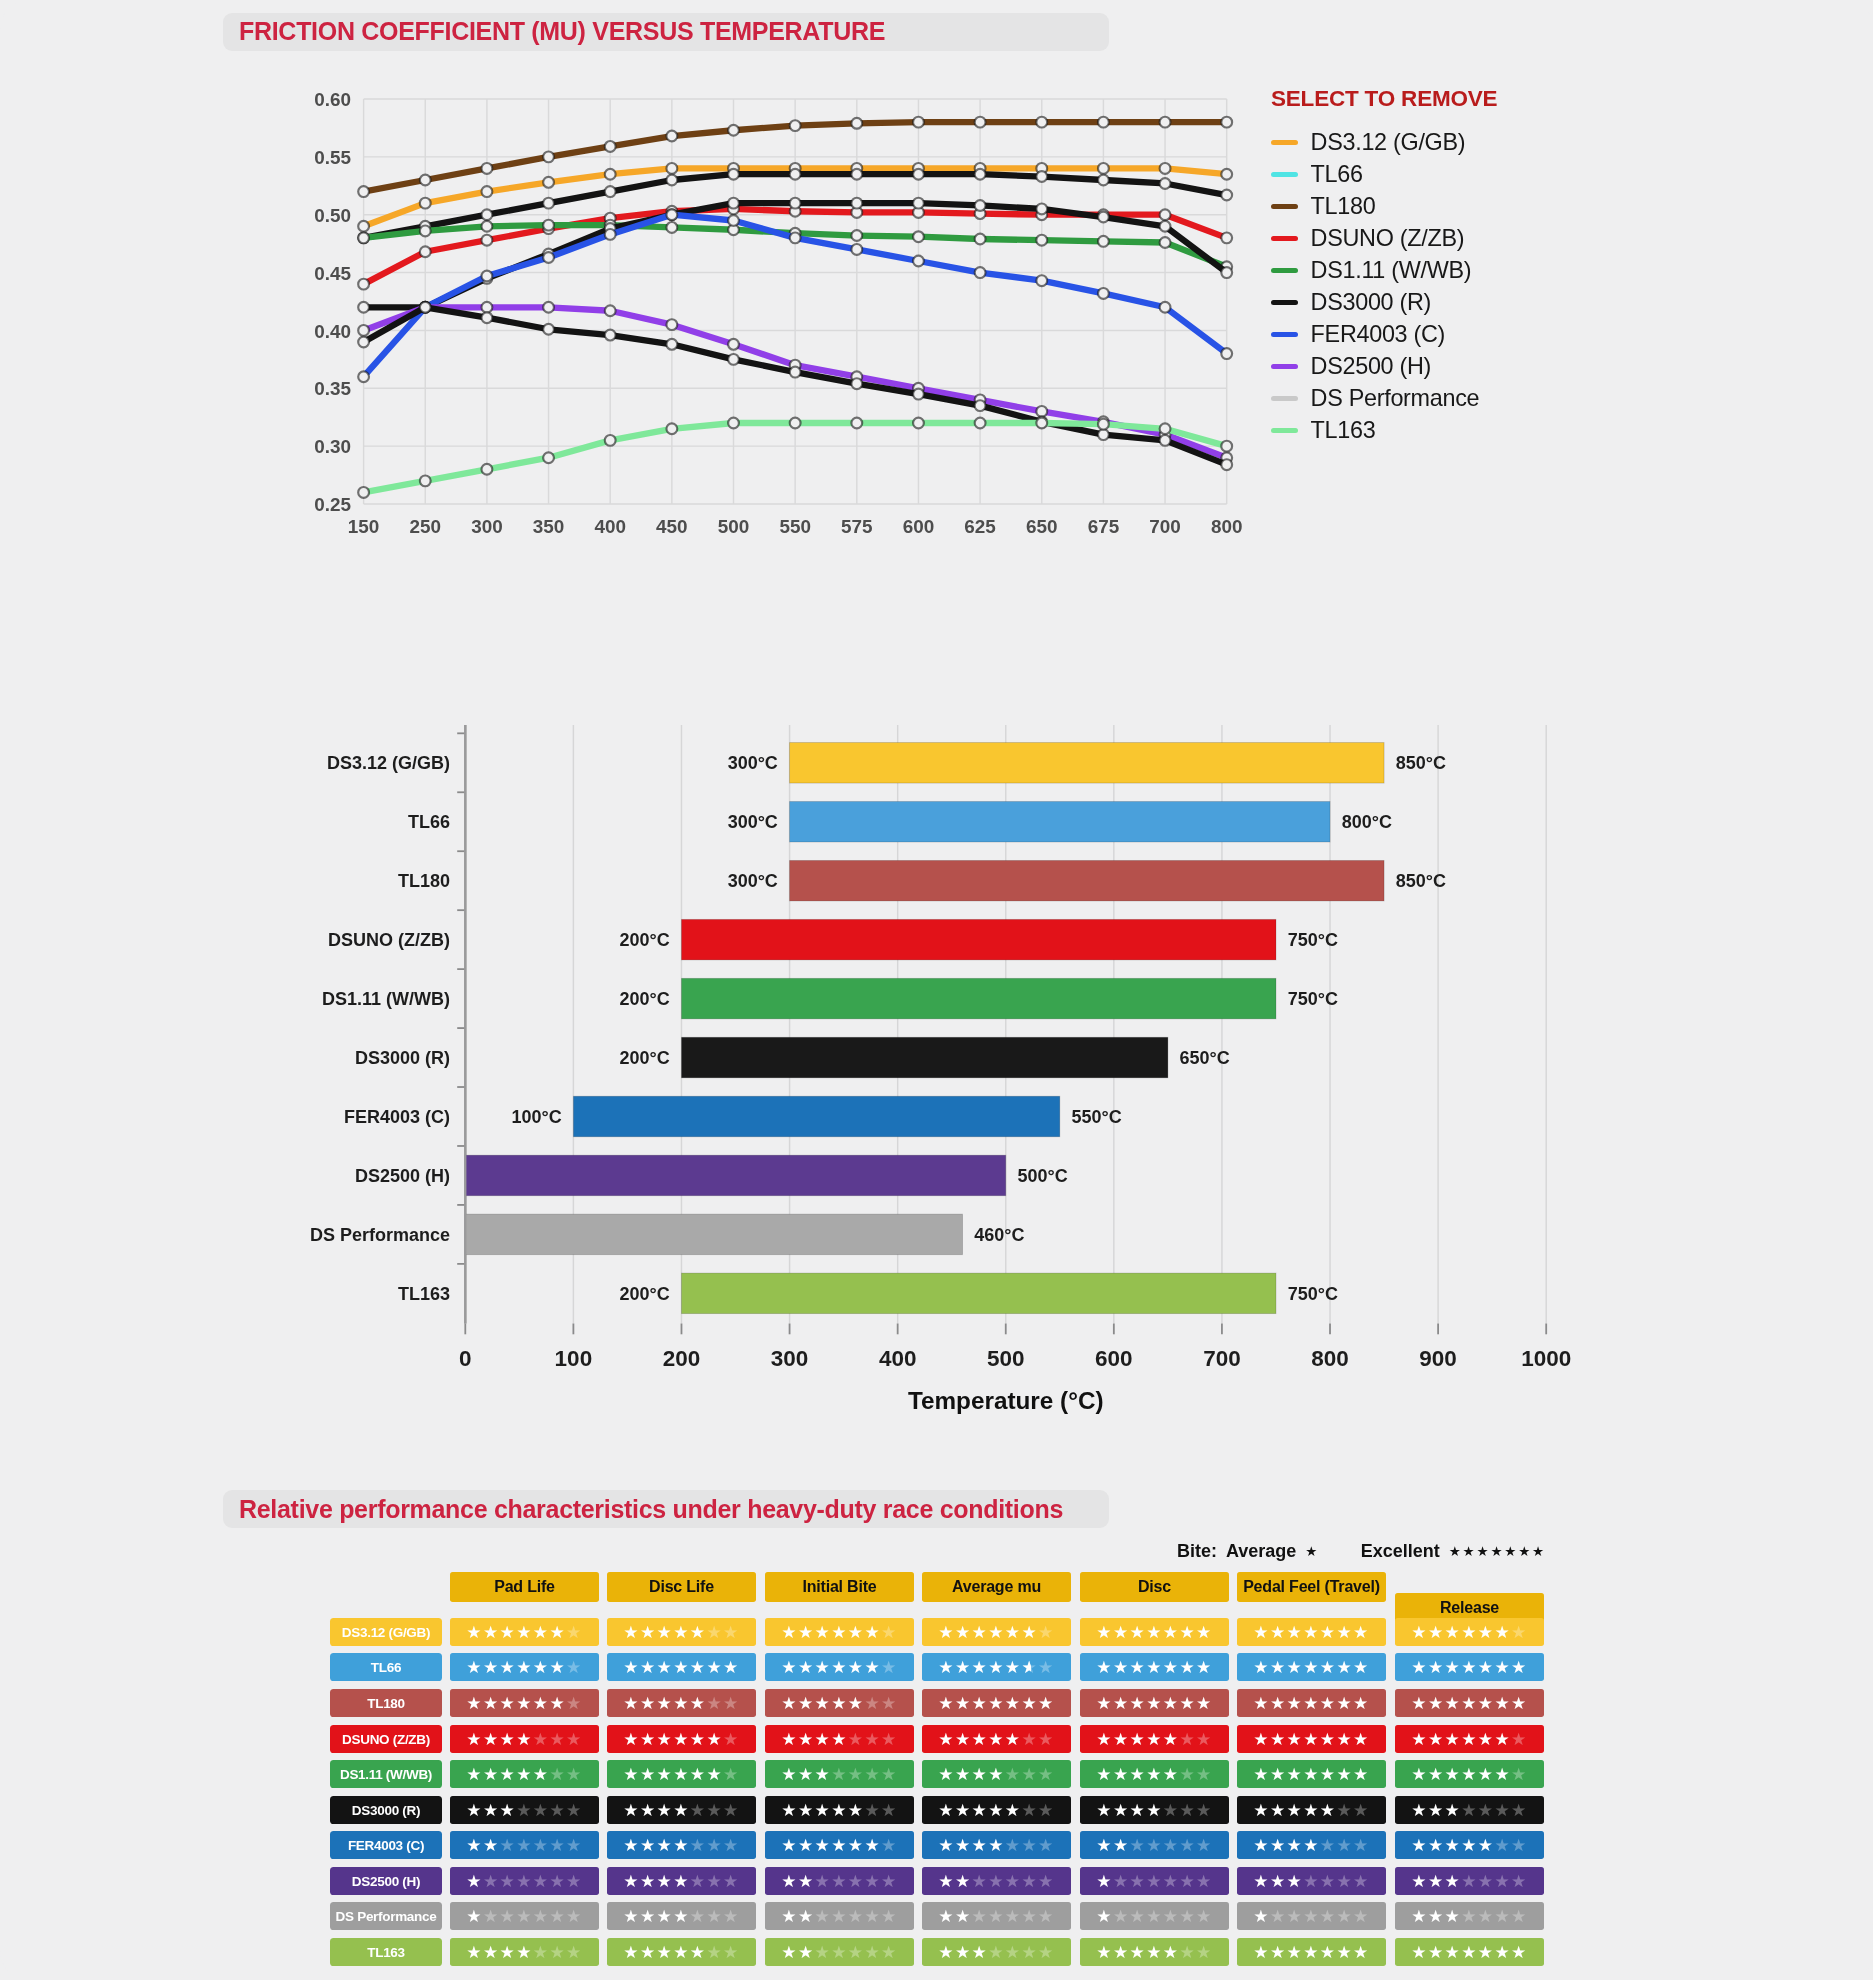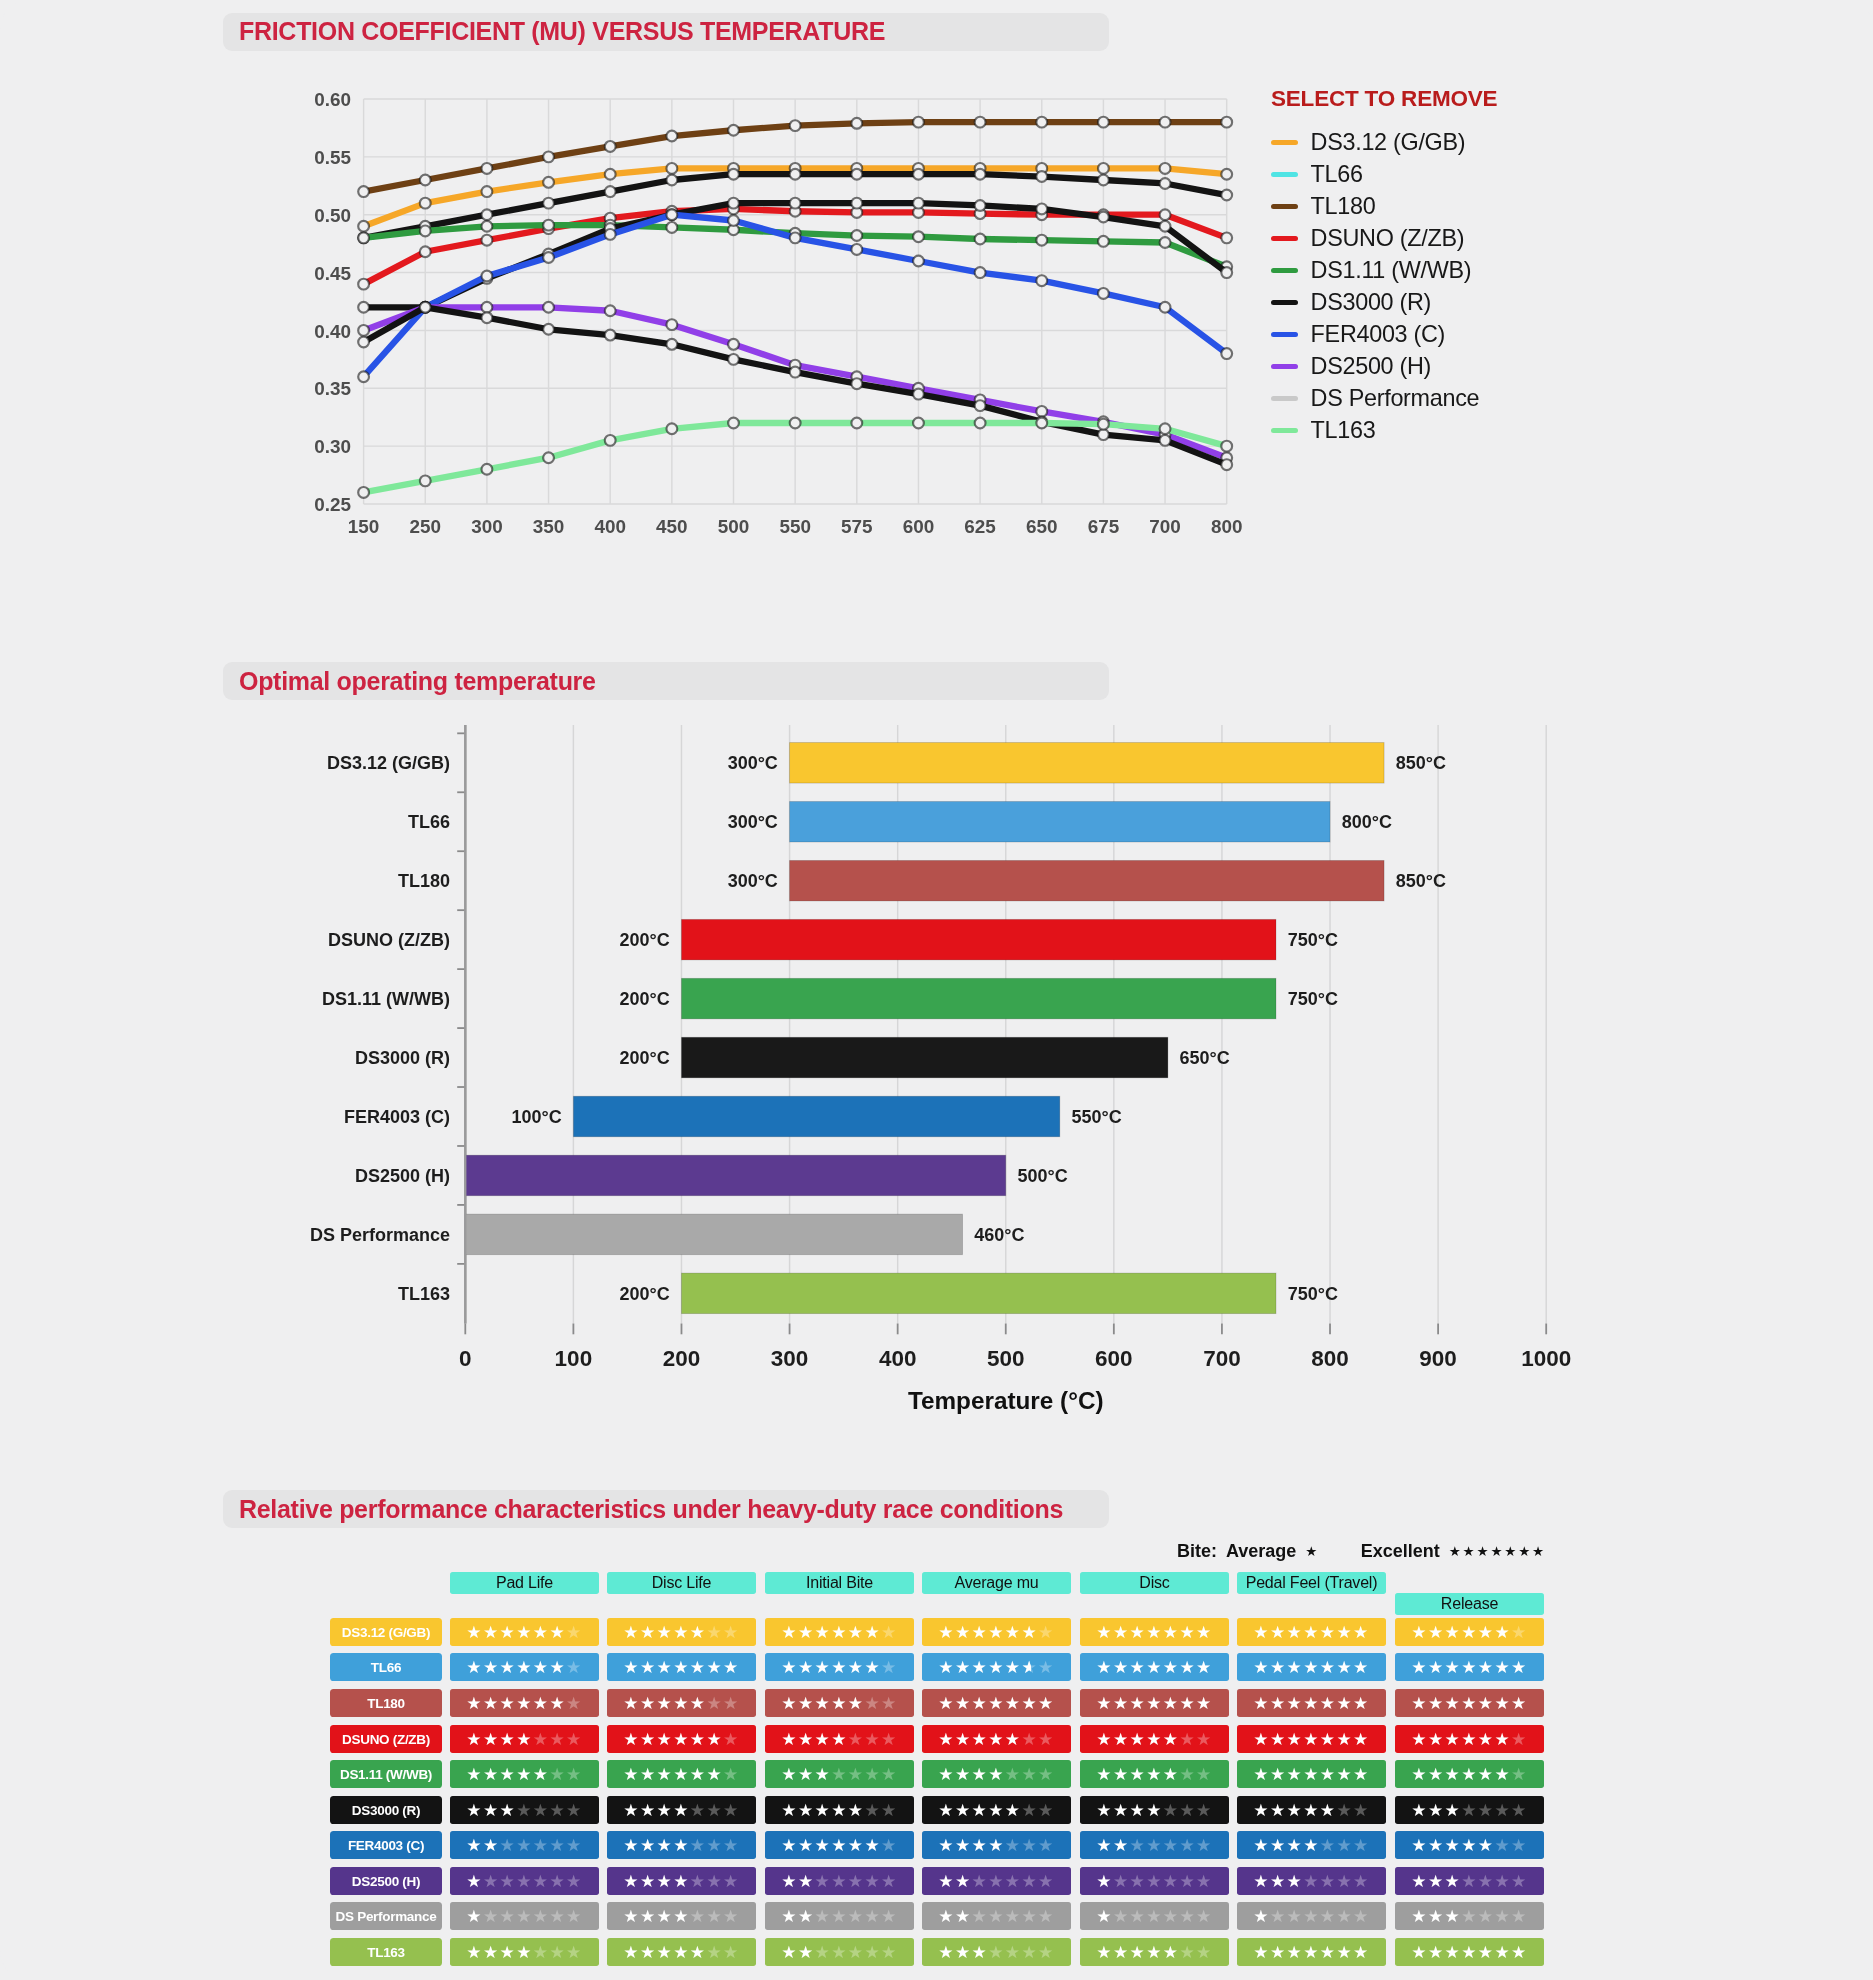--- a/index.html
+++ b/index.html
@@ -14,23 +14,23 @@
   .litem{display:flex;align-items:center;height:32px;cursor:pointer;}
   .lswatch{width:27px;height:5.4px;border-radius:2.7px;margin-right:12.6px;flex:none;}
   .llabel{font-size:23.4px;color:#181818;letter-spacing:-0.3px;}
   
   #note{position:absolute;top:1541px;right:328px;font-size:18px;font-weight:bold;color:#111;
         display:flex;align-items:center;gap:9px;}
   #note .nstars{font-size:13.5px;letter-spacing:1.8px;position:relative;top:-0.9px;}
   #note .gap{width:23.4px;}
   
   #table{position:absolute;left:330px;top:1572px;width:1216px;}
-  .thead{position:absolute;height:22px;background:#5eead4;border-radius:2.7px;
+  .thead{position:absolute;height:30px;background:#eab308;border-radius:2.7px;
          display:flex;align-items:center;justify-content:center;
-         font-size:16px;font-weight:normal;color:#111;letter-spacing:-0.2px;}
+         font-size:16px;font-weight:bold;color:#111;letter-spacing:-0.2px;}
   .tpill{position:absolute;left:0;width:112px;height:28px;border-radius:3.6px;
          display:flex;align-items:center;justify-content:center;
          color:#fff;font-size:13.5px;font-weight:bold;letter-spacing:-0.3px;white-space:nowrap;}
   .tcell{position:absolute;height:28px;border-radius:2.7px;display:flex;align-items:center;
          justify-content:center;}
   .st{color:#fff;font-size:17px;letter-spacing:1.4px;line-height:1;}
   .st .d{opacity:.3;}
   .sh{position:relative;display:inline-block;}
   .sh .b{opacity:.3;}
   .sh .o{position:absolute;left:0;top:0;width:55%;overflow:hidden;opacity:1;}
@@ -313,23 +313,20 @@
           <div class="lswatch" style="background: rgb(201, 201, 201);"></div>
           <div class="llabel">DS Performance</div>
         </div>
         <div class="litem">
           <div class="lswatch" style="background: rgb(127, 232, 154);"></div>
           <div class="llabel">TL163</div>
         </div>
       </div>
   </div>
 
-  <div class="secbar" style="top:662px;">
-    <span>Optimal operating temperature</span>
-  </div>
   <svg id="barChart" width="1278" height="720" viewBox="0 0 1420 800" style="position:absolute;left:306px;top:716px;">
       <line x1="177" y1="10" x2="177" y2="675" stroke="#9a9a9b" stroke-width="2.5"></line>
       <line x1="177" y1="675" x2="177" y2="687" stroke="#8a8a8b" stroke-width="2"></line>
       <text x="177" y="722" text-anchor="middle" font-size="25" font-weight="bold" fill="#1d1d1d">0</text>
       <line x1="297.1" y1="10" x2="297.1" y2="675" stroke="#d6d6d7" stroke-width="1.6"></line>
       <line x1="297.1" y1="675" x2="297.1" y2="687" stroke="#8a8a8b" stroke-width="2"></line>
       <text x="297.1" y="722" text-anchor="middle" font-size="25" font-weight="bold" fill="#1d1d1d">100</text>
       <line x1="417.2" y1="10" x2="417.2" y2="675" stroke="#d6d6d7" stroke-width="1.6"></line>
       <line x1="417.2" y1="675" x2="417.2" y2="687" stroke="#8a8a8b" stroke-width="2"></line>
       <text x="417.2" y="722" text-anchor="middle" font-size="25" font-weight="bold" fill="#1d1d1d">200</text>

